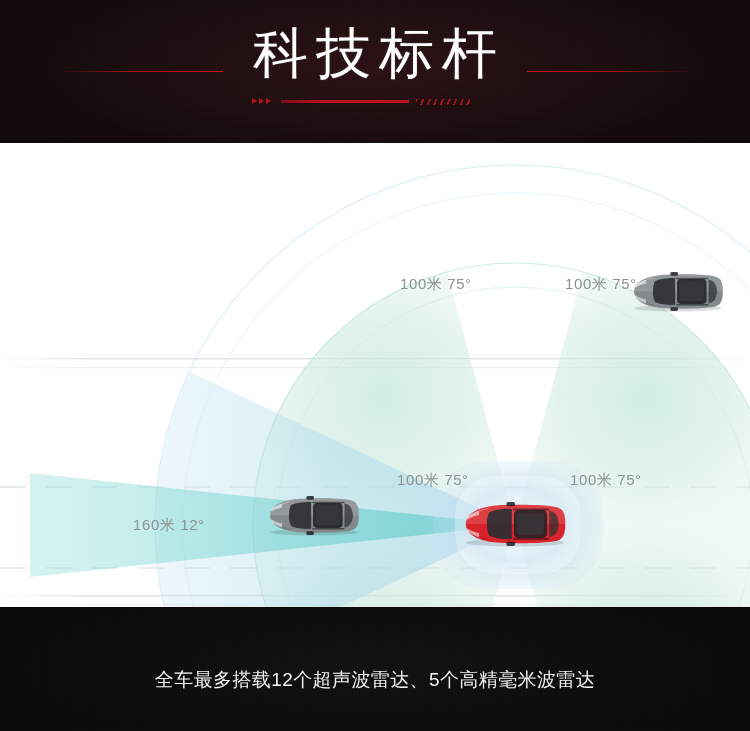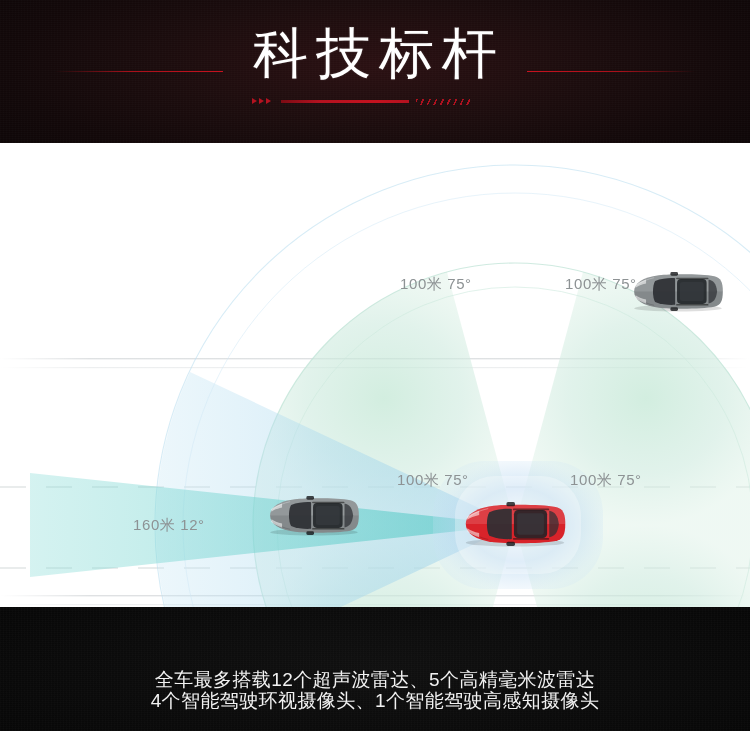--- a/index.html
+++ b/index.html
@@ -235,16 +235,15 @@
       </g>
       <g style="--body:#d8232a">
         <use href="#carTop" x="461" y="358" width="108" height="46"></use>
       </g>
     </svg>
   </div>
 
   <div class="footer">
     <div class="grain"></div>
     <div class="cap cap-l2">全车最多搭载12个超声波雷达、5个高精毫米波雷达</div>
-    <div class="cap cap-l3">4个智能驾驶环视摄像头、1个智能驾驶高感知摄像头</div>
   </div>
 
 </div>
 
 </body></html>

